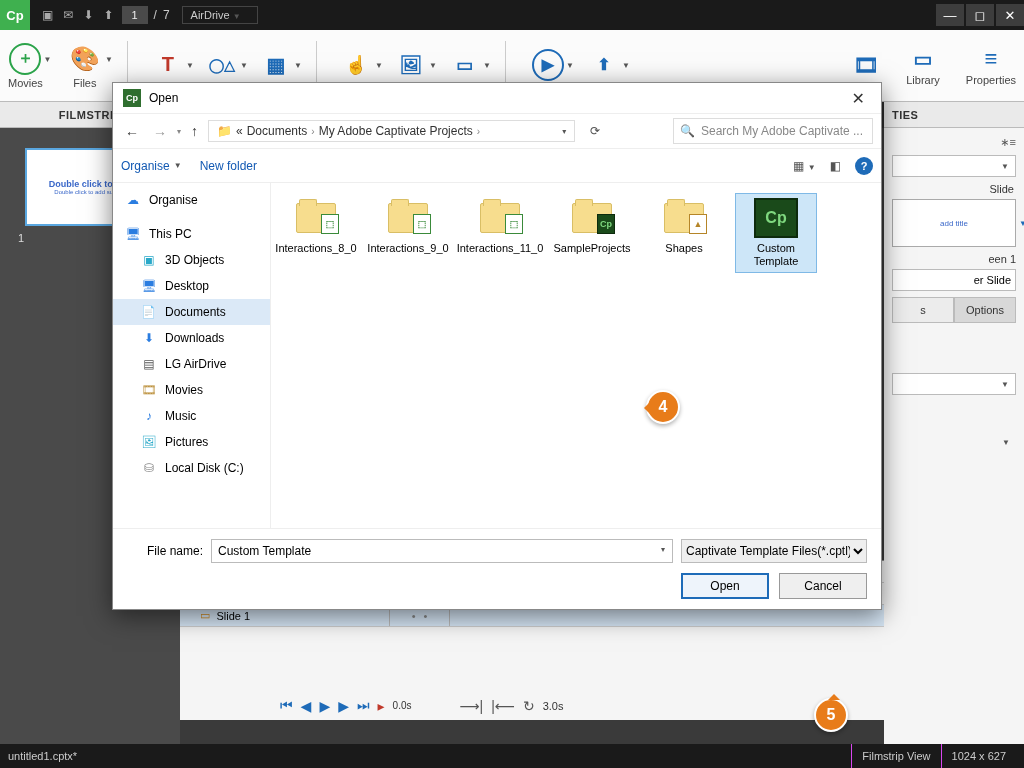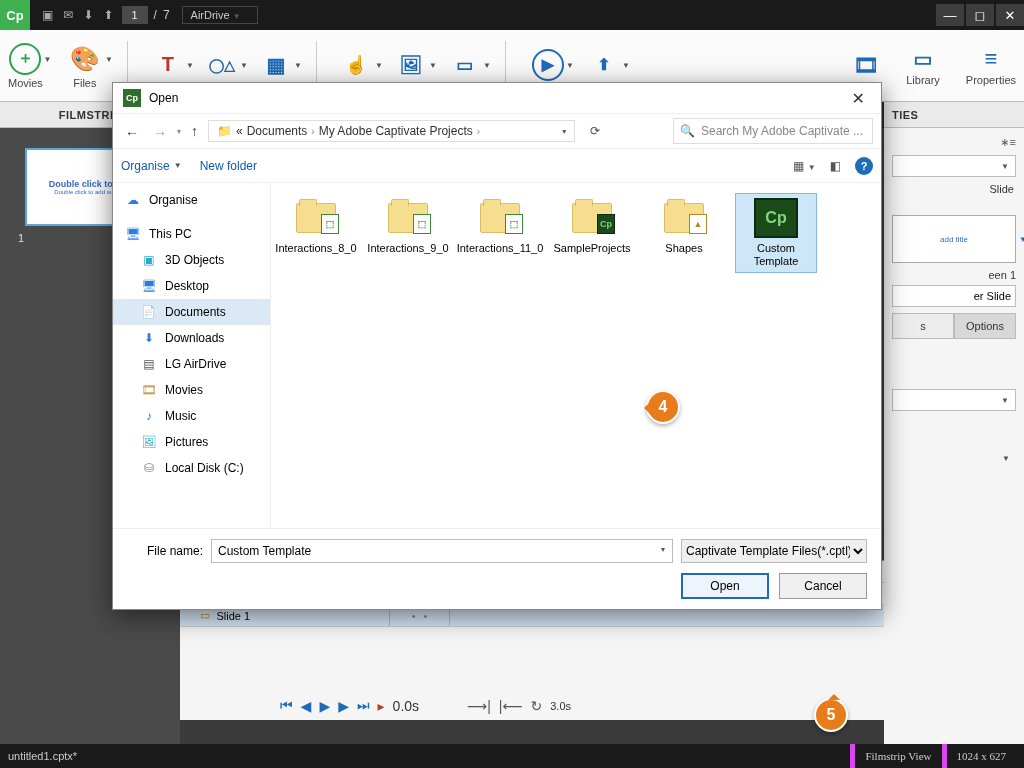--- a/index.html
+++ b/index.html
@@ -45,21 +45,21 @@
 .tl-rows { position: absolute; top: 0; left: 0; right: 0; }
 .tl-row { height: 22px; display: flex; align-items: center; font-size: 11px; border-bottom: 1px solid #ccc; }
 .tl-label { width: 210px; background: #e8e8e8; height: 100%; display: flex; align-items: center; padding-left: 20px; gap: 6px; border-right: 1px solid #bbb; }
 .tl-dots { width: 60px; display: flex; gap: 8px; justify-content: center; color: #888; background: #e8e8e8; height: 100%; align-items: center; border-right: 1px solid #bbb; }
 .tl-track { flex: 1; height: 100%; }
 .tl-clip { height: 18px; margin-top: 2px; border: 1px solid #999; padding: 0 6px; font-size: 10px; display: flex; align-items: center; white-space: nowrap; overflow: hidden; }
 .tl-controls { position: absolute; bottom: 6px; left: 100px; display: flex; gap: 8px; align-items: center; color: #1e6bb8; font-size: 14px; }
 
 .statusbar { position: absolute; bottom: 0; left: 0; right: 0; height: 24px; background: #1a1a1a; color: #ccc; font-size: 11px; display: flex; align-items: center; padding: 0 8px; }
 .statusbar .spacer { flex: 1; }
-.status-seg { padding: 0 10px; border-left: 5px solid #d946ef; height: 100%; display: flex; align-items: center; font-family: Liberation Serif, serif; }
+.status-seg { padding: 0 10px; border-left: 1px solid #d946ef; height: 100%; display: flex; align-items: center; }
 
 
 .dialog { position: absolute; top: 82px; left: 112px; width: 770px; height: 528px; background: #fff; border: 1px solid #888; box-shadow: 0 6px 24px rgba(0,0,0,0.5); display: flex; flex-direction: column; }
 .dlg-title { height: 30px; display: flex; align-items: center; padding: 0 10px; font-size: 12px; }
 .dlg-title .dlg-icon { width: 18px; height: 18px; background: #2f6e2f; color: #fff; font-size: 9px; font-weight: bold; display: flex; align-items: center; justify-content: center; margin-right: 8px; }
 .dlg-title .close { margin-left: auto; font-size: 16px; cursor: pointer; color: #333; padding: 2px 6px; }
 .dlg-nav { height: 36px; border-top: 1px solid #eee; border-bottom: 1px solid #eee; display: flex; align-items: center; padding: 0 8px; gap: 6px; font-size: 12px; color: #333; }
 .dlg-nav .arrow { color: #999; font-size: 14px; padding: 2px 4px; }
 .dlg-nav .arrow.enabled { color: #333; }
 .dlg-breadcrumb { display: flex; align-items: center; gap: 4px; border: 1px solid #ddd; padding: 3px 8px; flex: 0 0 auto; }
@@ -196,21 +196,21 @@
   <div class="slide-num">1</div>
 </div>
 
 <div class="right-panel">
   <div style="display:flex;justify-content:flex-end;margin-bottom:6px">
       <span style="color:#555">∗≡</span>
     </div>
   <div class="rp-select">
       <span class="tri">▼</span>
     </div>
-  <div style="text-align:right;padding-right:2px;margin-bottom:20px;">Slide</div>
+  <div style="text-align:right;padding-right:2px;margin-bottom:4px;">Slide</div>
   <div class="rp-minithumb">
     <span>add title</span>
     <span class="tri" style="position:absolute;right:-12px;color:#1e6bb8">▼</span>
   </div>
   <div style="margin-top:6px;text-align:right">een 1</div>
   <input class="rp-input" style="text-align: right;" value="er Slide">
   <div class="rp-tabs">
     <div class="rp-tab">s</div>
     <div class="rp-tab active">Options</div>
   </div>
@@ -264,21 +264,21 @@
           </div>
       </div>
     </div>
     <div class="tl-controls">
       <span>⏮</span>
       <span>◀</span>
       <span>▶</span>
       <span>▶</span>
       <span>⏭</span>
       <span style="color:#c0392b">▸</span>
-      <span style="color:#333;font-size:14px">0.0s</span>
+      <span style="color:#333;font-size:10px">0.0s</span>
       <span style="color:#555;margin-left:40px">⟶|</span>
       <span style="color:#555">|⟵</span>
       <span style="color:#555">↻</span>
       <span style="color:#333;font-size:11px">3.0s</span>
     </div>
   </div>
 </div>
 
 <div class="statusbar">
   <span>untitled1.cptx*</span>

